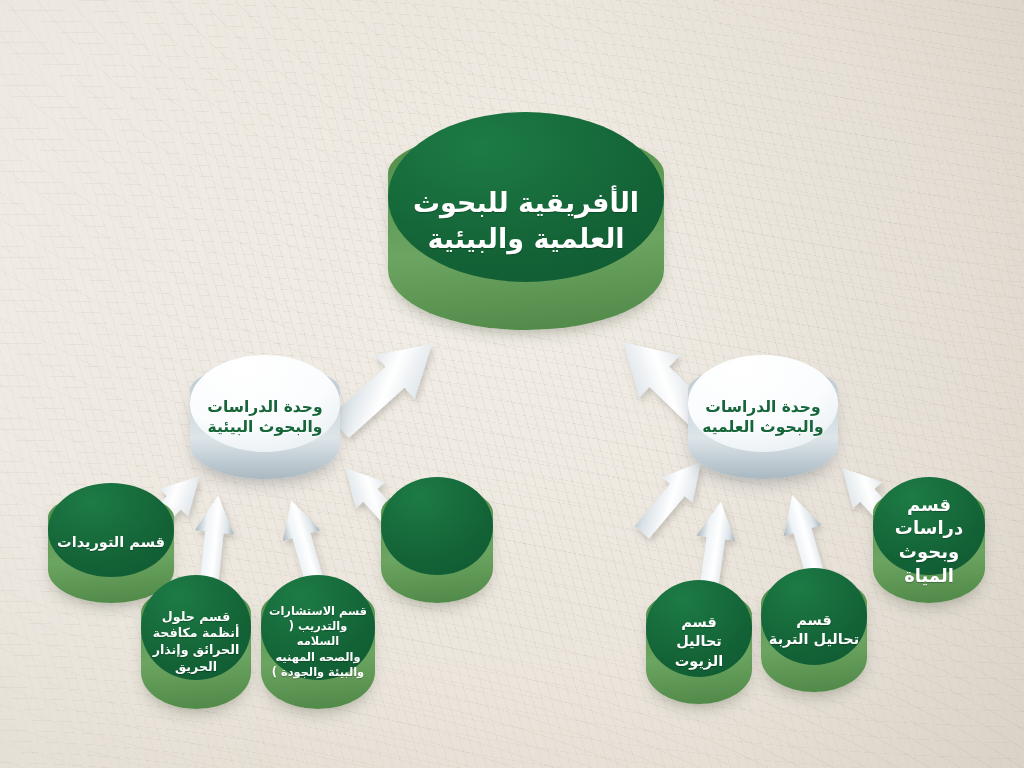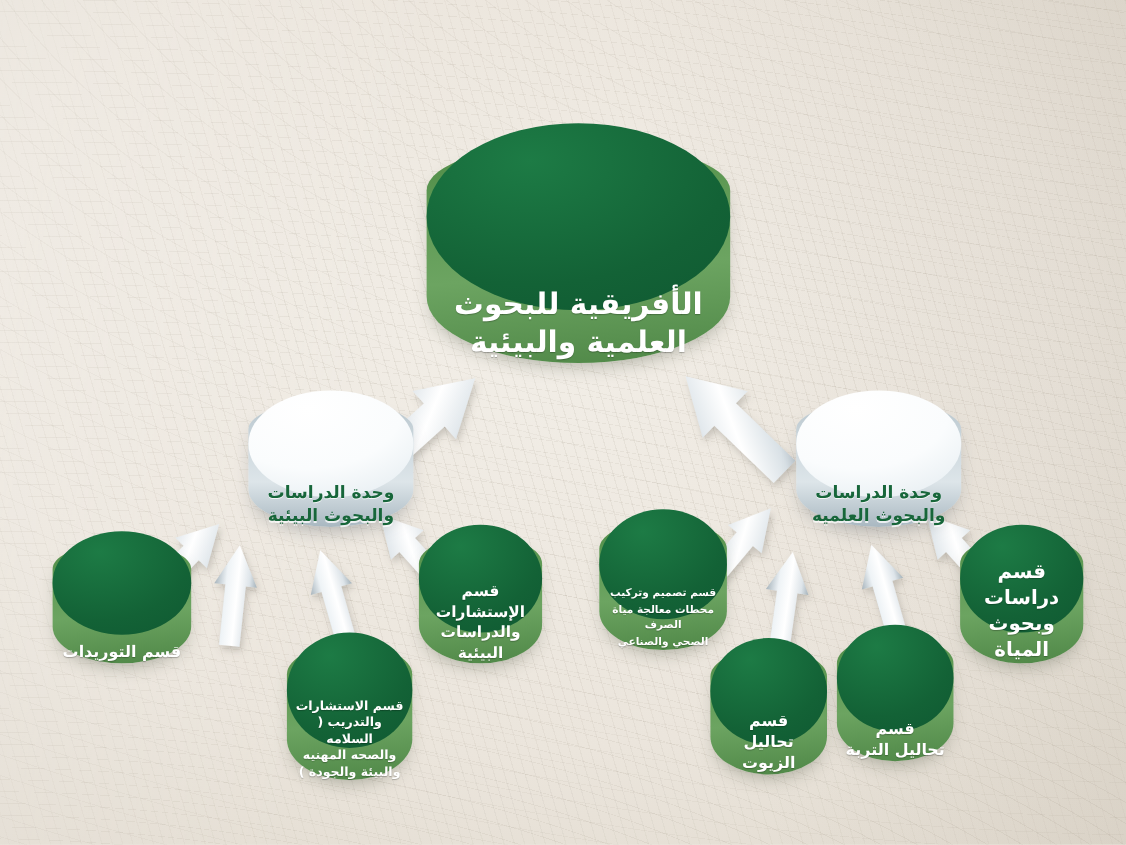--- a/index.html
+++ b/index.html
@@ -39,21 +39,21 @@
   }
   .tex.d{
     background:linear-gradient(100deg, rgba(255,255,255,.30) 0%, rgba(255,255,255,0) 38%),
                linear-gradient(260deg, rgba(120,110,95,.10) 0%, rgba(255,255,255,0) 42%);
   }
 
   
   #arrows{position:absolute;inset:0;width:1024px;height:768px;}
 
   
-  .node{position:absolute;display:flex;align-items:flex-end;justify-content:center;}
+  .node{position:absolute;display:flex;align-items:center;justify-content:center;}
   .cyl{position:absolute;inset:0;}
   .cyl .body{
     position:absolute;left:0;right:0;top:8%;bottom:0;
     border-radius:50%/22% 22% 30% 30%;
   }
   .cyl .top{
     position:absolute;left:0;right:0;top:0;height:78%;
     border-radius:50%;
   }
   .node .lbl{
@@ -80,21 +80,21 @@
   }
   .silver .top{
     background:radial-gradient(ellipse 130% 130% at 36% 16%, #ffffff 0%, #fafcfd 44%, #e7eef2 74%, #cfdae1 100%);
   }
   .silver .lbl{color:#17663a;text-shadow:0 1px 0 rgba(255,255,255,.75);}
 
   
   #root{left:388px;top:112px;width:276px;height:218px;}
   #root .lbl{font-size:27px;letter-spacing:.2px;}
 
-  .mid{width:150px;height:124px;margin-left:36px;}
+  .mid{width:150px;height:124px;}
   #mid-env{left:190px;top:355px;}
   #mid-sci{left:688px;top:355px;}
   .mid .lbl{font-size:15.5px;}
 
   .leaf .lbl{font-size:13px;}
   #leaf-supply{left:48px;top:483px;width:126px;height:120px;}
   #leaf-supply .lbl{font-size:14.5px;}
   #leaf-fire{left:141px;top:575px;width:110px;height:134px;}
   #leaf-fire .lbl{font-size:12.6px;}
   #leaf-consult-train{left:261px;top:575px;width:114px;height:134px;}
@@ -214,50 +214,49 @@
   </div>
 
   <div class="node green leaf" id="leaf-supply">
     <div class="cyl">
       <div class="body"></div>
       <div class="top"></div>
     </div>
     <div class="lbl">قسم التوريدات</div>
   </div>
 
+  <div class="node green leaf" id="leaf-fire">
+    <div class="cyl">
+      <div class="body"></div>
+      <div class="top"></div>
+    </div>
+    <div class="lbl">قسم حلول
+أنظمة مكافحة
+الحرائق وإنذار
+الحريق</div>
+  </div>
 
   <div class="node green leaf" id="leaf-consult-train">
     <div class="cyl">
       <div class="body"></div>
       <div class="top"></div>
     </div>
     <div class="lbl">قسم الاستشارات
 والتدريب ( السلامه
 والصحه المهنيه
 والبيئة والجودة )</div>
   </div>
 
   <div class="node green leaf" id="leaf-env-consult">
     <div class="cyl">
       <div class="body"></div>
       <div class="top"></div>
     </div>
-    <div class="lbl">قسم الإستشارات
-والدراسات البيئية</div>
-  </div>
-
-  <div class="node green leaf" id="leaf-wastewater">
-    <div class="cyl">
-      <div class="body"></div>
-      <div class="top"></div>
-    </div>
-    <div class="lbl">قسم تصميم وتركيب
-محطات معالجة مياة الصرف
-الصحي والصناعي</div>
-  </div>
+  </div>
+
 
   <div class="node green leaf" id="leaf-oil">
     <div class="cyl">
       <div class="body"></div>
       <div class="top"></div>
     </div>
     <div class="lbl">قسم
 تحاليل الزيوت</div>
   </div>
 

